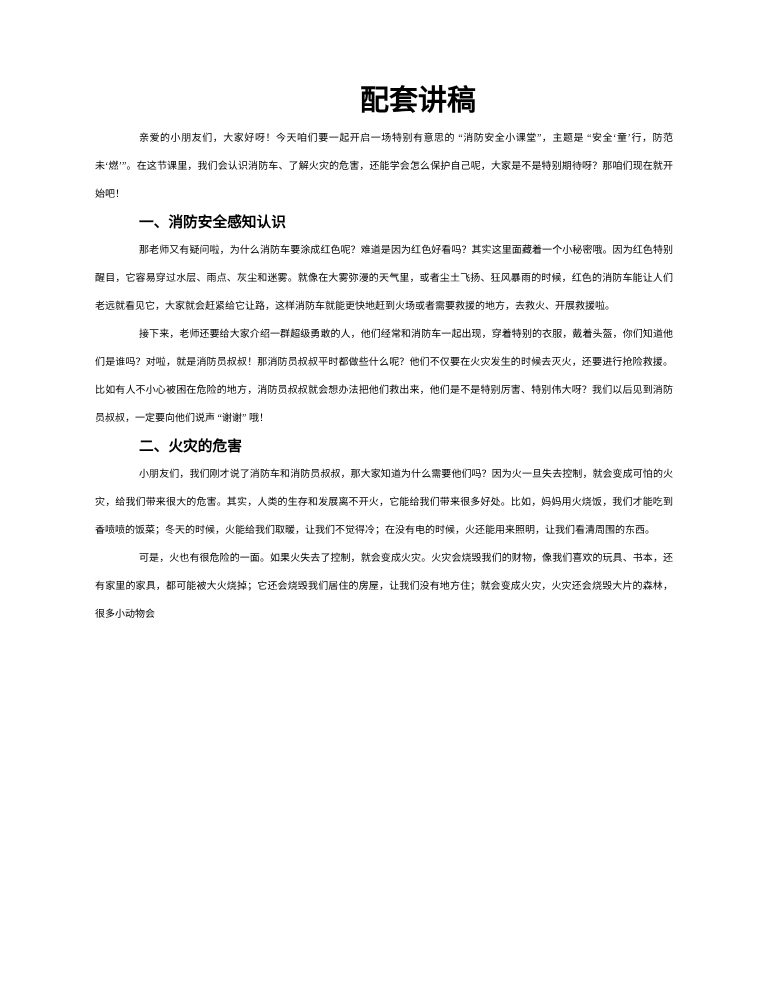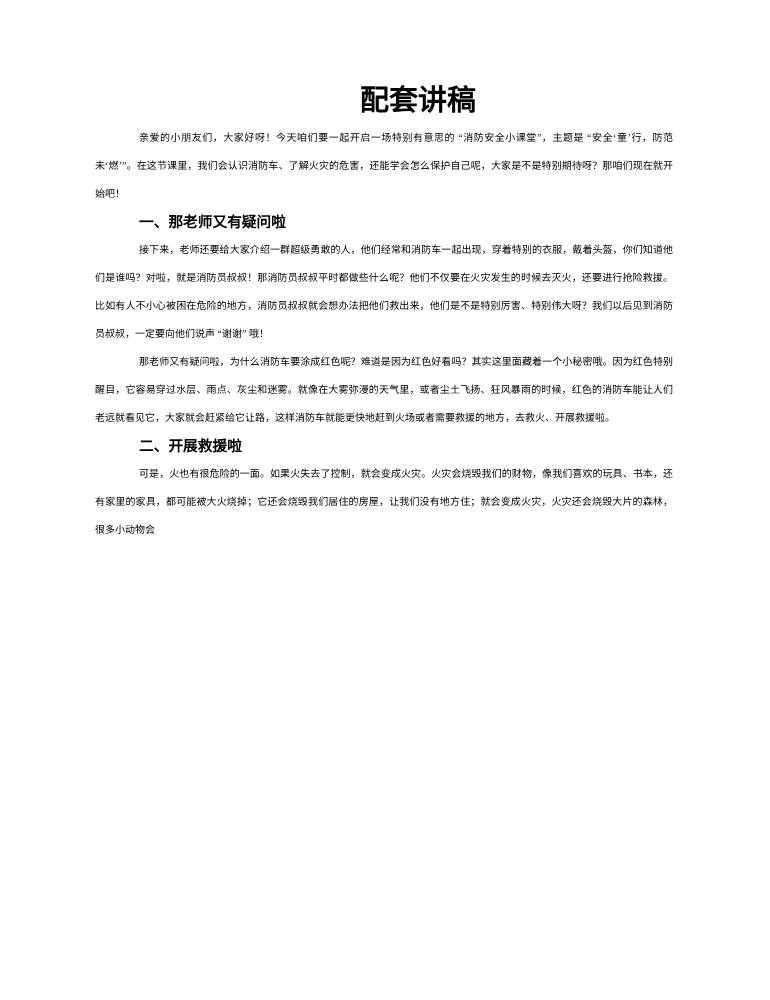--- a/index.html
+++ b/index.html
@@ -46,24 +46,25 @@
   }
 </style>
 </head>
 <body>
 
 <div class="page">
   <h1 class="doc-title">配套讲稿</h1>
 
   <p class="para">亲爱的小朋友们，大家好呀！今天咱们要一起开启一场特别有意思的 “消防安全小课堂”，主题是 “安全‘童’行，防范未‘燃’”。在这节课里，我们会认识消防车、了解火灾的危害，还能学会怎么保护自己呢，大家是不是特别期待呀？那咱们现在就开始吧！</p>
 
-  <p class="heading">一、那老师又有疑问啦</p>
+  <p class="heading">一、消防安全感知认识</p>
 
+
+  <p class="para">那老师又有疑问啦，为什么消防车要涂成红色呢？难道是因为红色好看吗？其实这里面藏着一个小秘密哦。因为红色特别醒目，它容易穿过水层、雨点、灰尘和迷雾。就像在大雾弥漫的天气里，或者尘土飞扬、狂风暴雨的时候，红色的消防车能让人们老远就看见它，大家就会赶紧给它让路，这样消防车就能更快地赶到火场或者需要救援的地方，去救火、开展救援啦。</p>
 
   <p class="para">接下来，老师还要给大家介绍一群超级勇敢的人，他们经常和消防车一起出现，穿着特别的衣服，戴着头盔，你们知道他们是谁吗？对啦，就是消防员叔叔！那消防员叔叔平时都做些什么呢？他们不仅要在火灾发生的时候去灭火，还要进行抢险救援。比如有人不小心被困在危险的地方，消防员叔叔就会想办法把他们救出来，他们是不是特别厉害、特别伟大呀？我们以后见到消防员叔叔，一定要向他们说声 “谢谢” 哦！</p>
 
-  <p class="para">那老师又有疑问啦，为什么消防车要涂成红色呢？难道是因为红色好看吗？其实这里面藏着一个小秘密哦。因为红色特别醒目，它容易穿过水层、雨点、灰尘和迷雾。就像在大雾弥漫的天气里，或者尘土飞扬、狂风暴雨的时候，红色的消防车能让人们老远就看见它，大家就会赶紧给它让路，这样消防车就能更快地赶到火场或者需要救援的地方，去救火、开展救援啦。</p>
+  <p class="heading">二、火灾的危害</p>
 
-  <p class="heading">二、开展救援啦</p>
-
+  <p class="para">小朋友们，我们刚才说了消防车和消防员叔叔，那大家知道为什么需要他们吗？因为火一旦失去控制，就会变成可怕的火灾，给我们带来很大的危害。其实，人类的生存和发展离不开火，它能给我们带来很多好处。比如，妈妈用火烧饭，我们才能吃到香喷喷的饭菜；冬天的时候，火能给我们取暖，让我们不觉得冷；在没有电的时候，火还能用来照明，让我们看清周围的东西。</p>
 
   <p class="para">可是，火也有很危险的一面。如果火失去了控制，就会变成火灾。火灾会烧毁我们的财物，像我们喜欢的玩具、书本，还有家里的家具，都可能被大火烧掉；它还会烧毁我们居住的房屋，让我们没有地方住；就会变成火灾，火灾还会烧毁大片的森林，很多小动物会</p>
 </div>
 
 </body></html>

